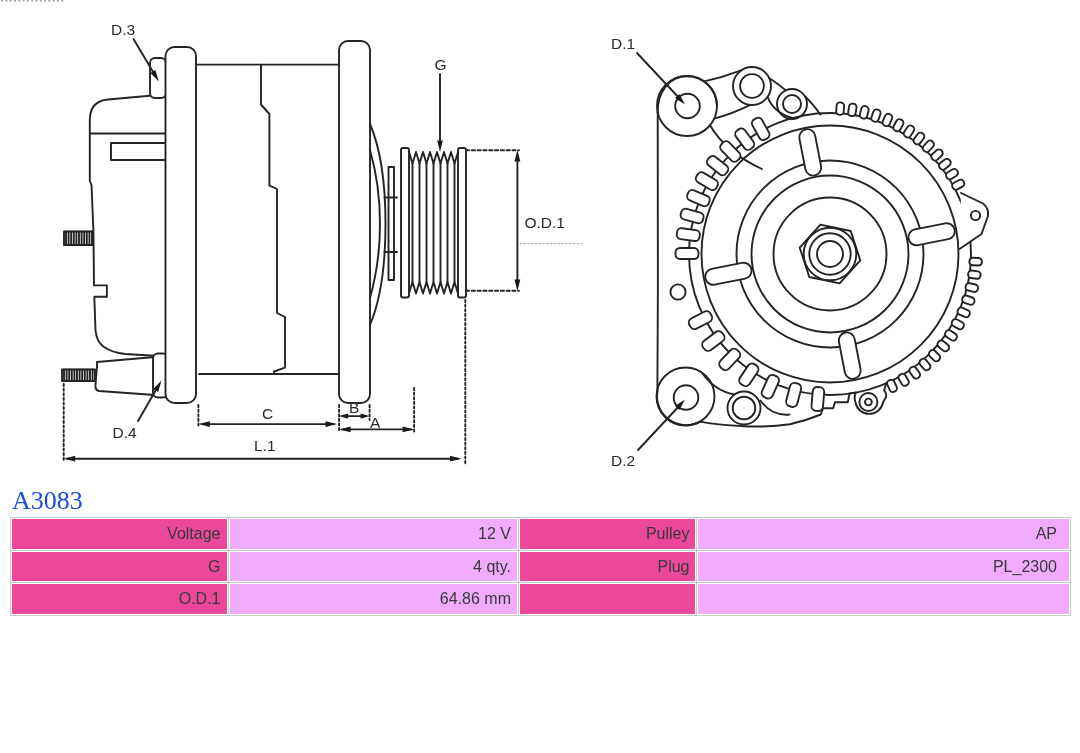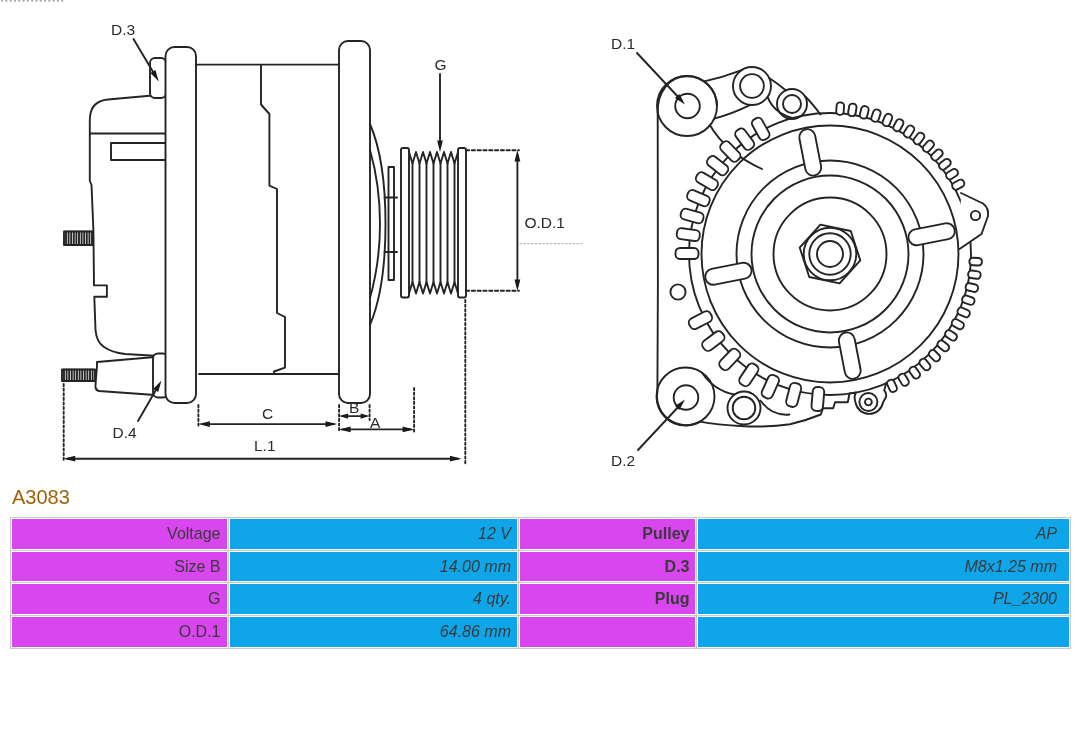--- a/index.html
+++ b/index.html
@@ -1,23 +1,23 @@
 <!DOCTYPE html>
 <html><head>
 <meta charset="utf-8">
 <style>
 html,body{margin:0;padding:0;background:#fff;width:1080px;height:753px;overflow:hidden;}
 body{font-family:"Liberation Sans",sans-serif;}
 #art{position:absolute;left:0;top:0;}
-.code{position:absolute;left:12px;top:486px;font-size:20px;color:#a16207;}
+.code{position:absolute;left:12px;top:486px;font-size:26px;color:#1d4ed8;font-family:Liberation Serif, serif;}
 table.spec{position:absolute;left:10px;top:517px;border-collapse:separate;border-spacing:1px;background:#cbcbcb;table-layout:fixed;}
 table.spec td{border:1px solid #fff;height:29.7px;font-size:16px;color:#3a3a3a;text-align:right;padding:0 6px 0 0;overflow:hidden;white-space:nowrap;}
-td.l{background:#d946ef;padding-right:0px;}
-td.v{background:#0ea5e9;font-style:italic;}
-table.spec td:nth-child(3){padding-right:5px;font-weight:bold;}
+td.l{background:#ec4899;padding-right:0px;}
+td.v{background:#f0abfc;}
+table.spec td:nth-child(3){padding-right:5px;}
 table.spec td:nth-child(4){padding-right:12px;}
 </style>
 </head>
 <body>
 <svg id="art" width="1080" height="512" viewBox="0 0 1080 512" fill="none" stroke="#242424" stroke-width="1.9" stroke-linejoin="round" stroke-linecap="round">
 
 <g stroke="none" fill="#9a9a9a" opacity="0.85">
 <rect x="1.0" y="0" width="2.1" height="1.6"></rect>
 <rect x="5.3" y="0" width="2.1" height="1.6"></rect>
 <rect x="9.6" y="0" width="2.1" height="1.6"></rect>
@@ -284,26 +284,20 @@
       <col style="width:373.5px">
     </colgroup>
 <tbody>
       <tr>
         <td class="l">Voltage</td>
         <td class="v">12 V</td>
         <td class="l">Pulley</td>
         <td class="v">AP</td>
       </tr>
 <tr>
-        <td class="l">Size B</td>
-        <td class="v">14.00 mm</td>
-        <td class="l">D.3</td>
-        <td class="v">M8x1.25 mm</td>
-      </tr>
-<tr>
         <td class="l">G</td>
         <td class="v">4 qty.</td>
         <td class="l">Plug</td>
         <td class="v">PL_2300</td>
       </tr>
 <tr>
         <td class="l">O.D.1</td>
         <td class="v">64.86 mm</td>
         <td class="l"></td>
         <td class="v"></td>

